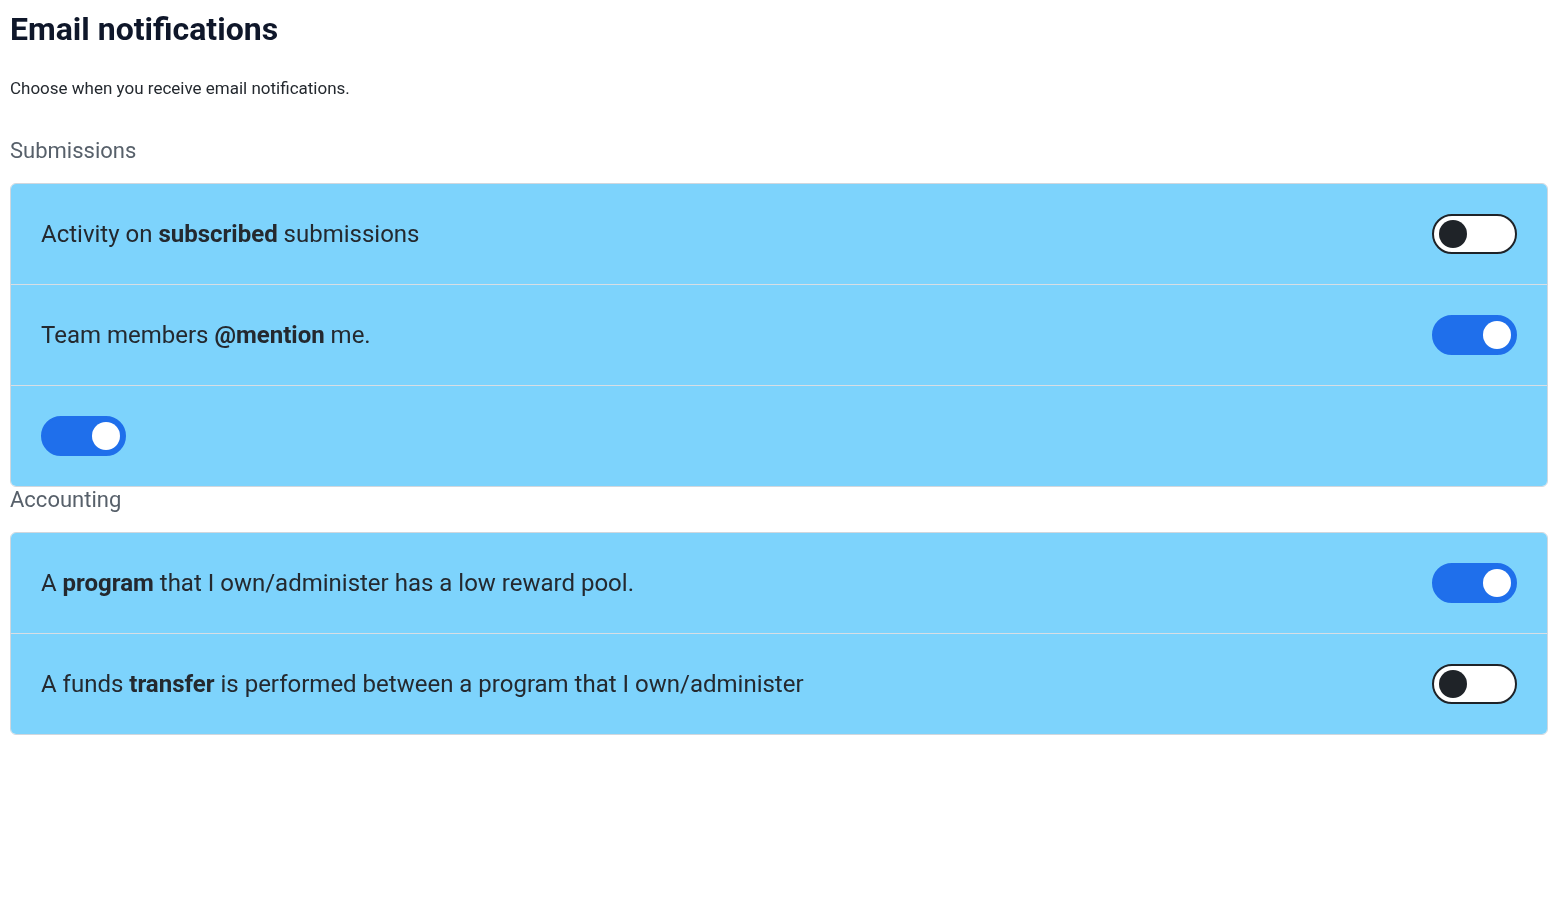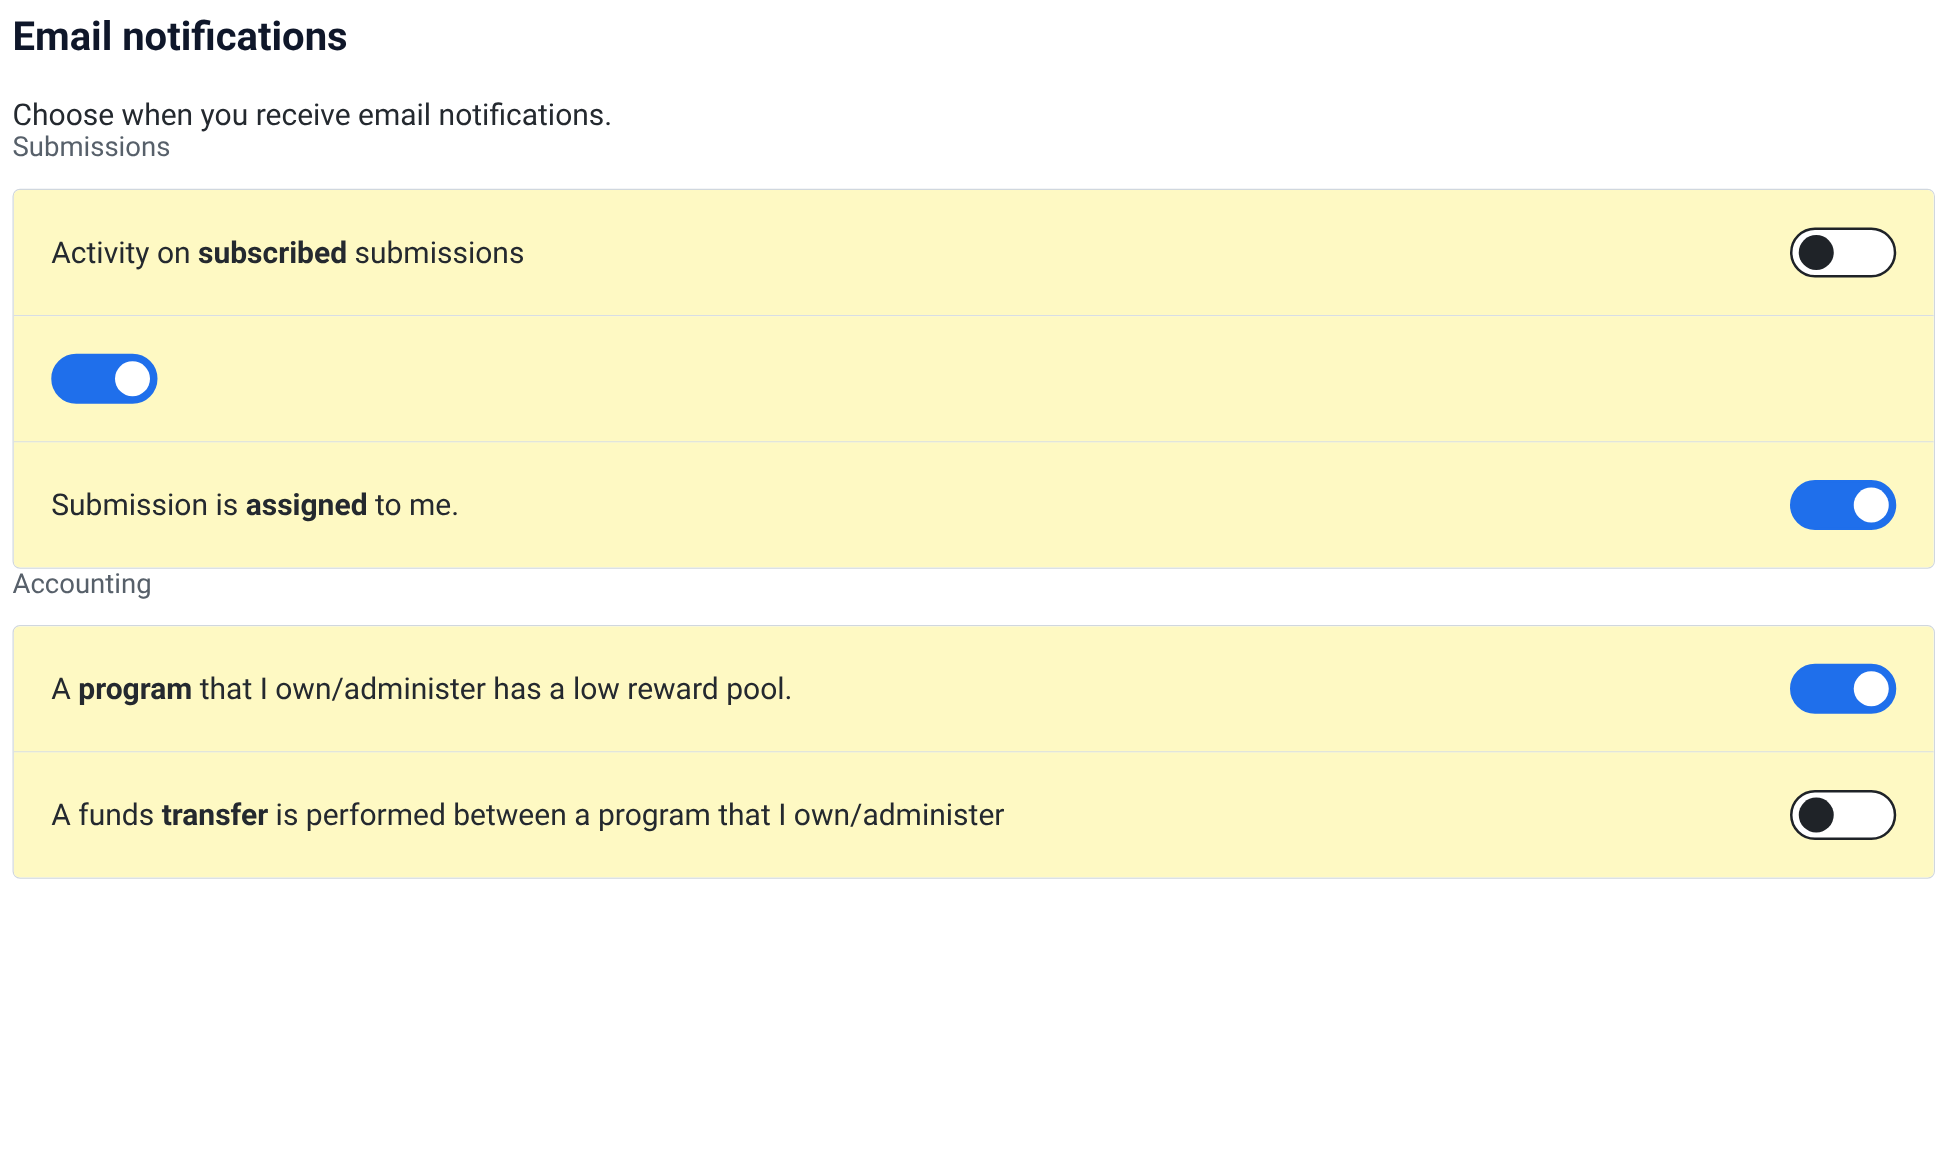--- a/index.html
+++ b/index.html
@@ -16,23 +16,24 @@
     }
 
     .page-title {
       font-size: 32px;
       font-weight: 700;
       color: #0f172a;
       margin-bottom: 30px;
     }
 
     .page-subtitle {
-      font-size: 24px;
+      font-size: 17px;
       font-weight: 400;
       color: #24292f;
+      margin-bottom: 40px;
     }
 
     .section-header {
       font-size: 22px;
       font-weight: 400;
       color: #57606a;
       margin-bottom: 20px;
     }
 
     .section-header:first-of-type {
@@ -43,21 +44,21 @@
       border: 1px solid #d0d7de;
       border-radius: 6px;
       overflow: hidden;
     }
 
     .setting-row {
       display: flex;
       justify-content: space-between;
       align-items: center;
       padding: 30px 30px;
-      background: #fef9c3;
+      background: #7dd3fc;
       border-bottom: 1px solid #d8dee4;
     }
 
     .setting-row:last-child {
       border-bottom: none;
     }
 
     .setting-label {
       font-size: 24px;
       font-weight: 400;
@@ -117,26 +118,26 @@
 <div id="sections-root">
     <div class="section-header">Submissions</div>
     <div class="settings-group">
       <div class="setting-row">
         <div class="setting-label"><span>Activity on </span><b>subscribed</b><span> submissions</span></div>
         <div class="toggle off" role="switch" aria-checked="false">
           <div class="toggle-knob"></div>
         </div>
       </div>
       <div class="setting-row">
+        <div class="setting-label"><span>Team members </span><b>@mention</b><span> me.</span></div>
         <div class="toggle on" role="switch" aria-checked="true">
           <div class="toggle-knob"></div>
         </div>
       </div>
       <div class="setting-row">
-        <div class="setting-label"><span>Submission is </span><b>assigned</b><span> to me.</span></div>
         <div class="toggle on" role="switch" aria-checked="true">
           <div class="toggle-knob"></div>
         </div>
       </div>
     </div>
     <div class="section-header">Accounting</div>
     <div class="settings-group">
       <div class="setting-row">
         <div class="setting-label"><span>A </span><b>program</b><span> that I own/administer has a low reward pool.</span></div>
         <div class="toggle on" role="switch" aria-checked="true">

